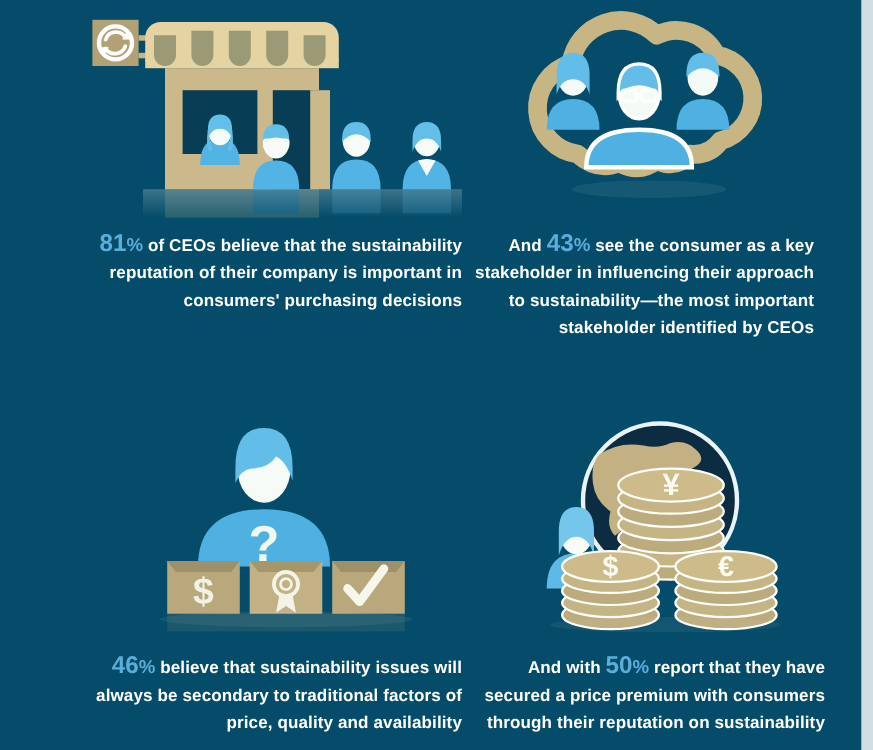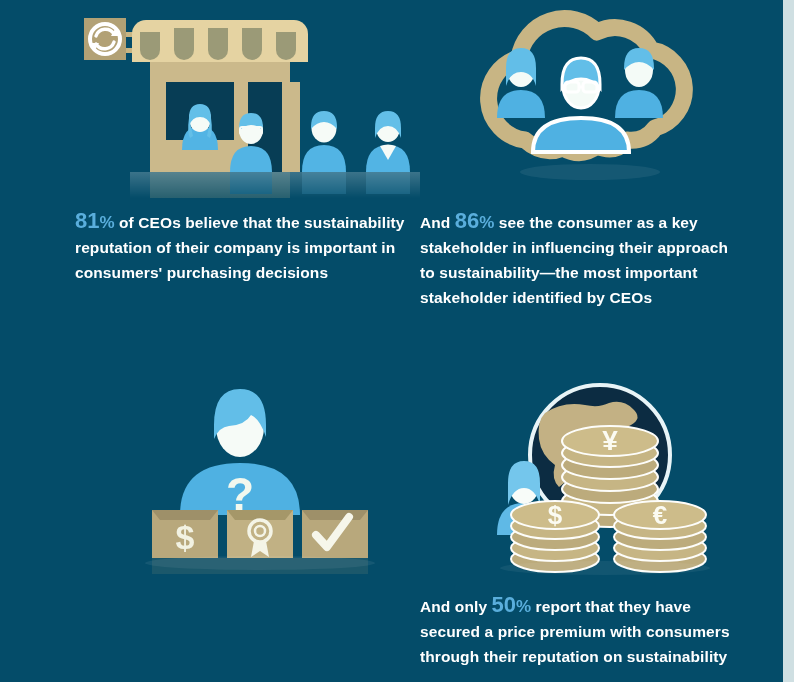--- a/index.html
+++ b/index.html
@@ -6,21 +6,21 @@
   body{
     width:794px;height:682px;
     background:#044c69;
     font-family:"Liberation Sans", sans-serif;
     overflow:hidden;position:relative;
   }
   .edge-strip{position:absolute;top:0;right:0;width:11px;height:682px;background:#cfdfe2;}
   .canvas{position:absolute;inset:0;}
 
   
-  .caption{position:absolute;color:#ffffff;font-weight:bold;font-size:15.5px;line-height:25px;letter-spacing:.1px;}
+  .caption{position:absolute;color:#ffffff;font-weight:bold;font-size:15.5px;line-height:25px;letter-spacing:.1px;text-align:right;}
   .pct{color:#5aaedc;font-size:22px;font-weight:bold;letter-spacing:0;}
   .pct .sign{font-size:17px;}
   #cap-1{left:75px;top:208px;width:345px;}
   #cap-2{left:420px;top:208px;width:320px;}
   #cap-3{left:75px;top:592px;width:345px;}
   #cap-4{left:420px;top:592px;width:330px;}
 
   
   .art{position:absolute;}
 </style>
@@ -217,23 +217,26 @@
       <text x="175" y="149" text-anchor="middle" font-family="Liberation Sans, sans-serif" font-size="26" font-weight="bold" fill="#fbfbf2">€</text>
     </g>
     <ellipse cx="120" cy="193" rx="105" ry="7" fill="#ffffff" opacity=".06"></ellipse>
   </svg>
 
   <div class="caption" id="cap-1">
     <span></span><span class="pct"><span>81</span><span class="sign">%</span></span><span> of CEOs believe that the sustainability reputation of their company is important in consumers' purchasing decisions</span>
   </div>
 
   <div class="caption" id="cap-2">
-    <span>And </span><span class="pct"><span>86</span><span class="sign">%</span></span><span> see the consumer as a key stakeholder in influencing their approach to sustainability—the most important stakeholder identified by CEOs</span>
-  </div>
-
+    <span>And </span><span class="pct"><span>43</span><span class="sign">%</span></span><span> see the consumer as a key stakeholder in influencing their approach to sustainability—the most important stakeholder identified by CEOs</span>
+  </div>
+
+  <div class="caption" id="cap-3">
+    <span></span><span class="pct"><span>46</span><span class="sign">%</span></span><span> believe that sustainability issues will always be secondary to traditional factors of price, quality and availability</span>
+  </div>
 
   <div class="caption" id="cap-4">
-    <span>And only </span><span class="pct"><span>50</span><span class="sign">%</span></span><span> report that they have secured a price premium with consumers through their reputation on sustainability</span>
+    <span>And with </span><span class="pct"><span>50</span><span class="sign">%</span></span><span> report that they have secured a price premium with consumers through their reputation on sustainability</span>
   </div>
 
 </div>
 
 <div class="edge-strip"></div>
 
 </body></html>

